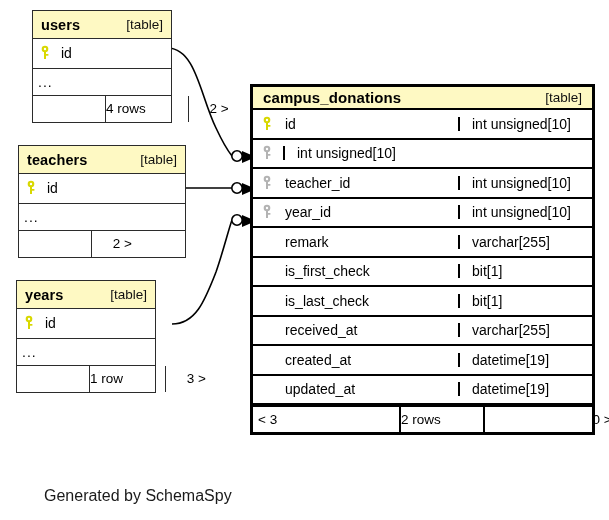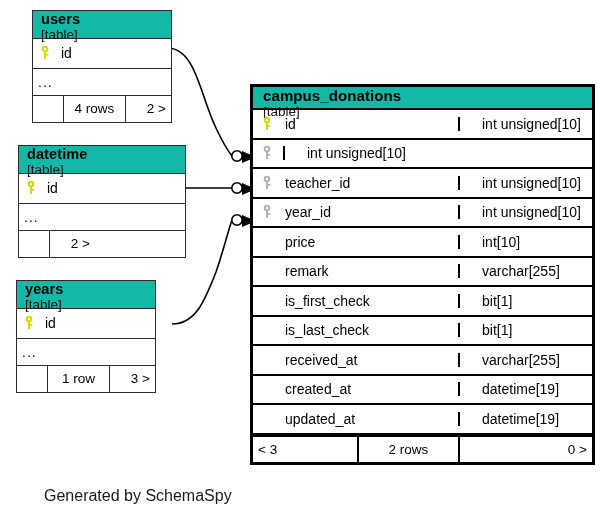--- a/index.html
+++ b/index.html
@@ -39,27 +39,27 @@
     box-sizing: border-box;
     border: 1px solid #2b2b2b;
   }
   .db-table.small { border-width: 1px; }
   .db-table.main {
     border: 3px solid #000000;
   }
 
   .tbl-title {
     display: flex;
+    align-items: center;
     justify-content: space-between;
-    background: #14b8a6;
+    background: #fef9c3;
     box-sizing: border-box;
     border-bottom: 1px solid #2b2b2b;
     padding: 0 8px;
     height: 28px;
-    flex-direction: column;
   }
   .db-table.main .tbl-title {
     border-bottom: 2px solid #000000;
     height: 23px;
     padding: 0 10px;
   }
   .tbl-name {
     font-weight: bold;
     font-size: 14.5px;
     letter-spacing: 0.1px;
@@ -98,21 +98,21 @@
   .col-name {
     flex: 1 1 auto;
     font-size: 14px;
     padding-left: 2px;
     white-space: nowrap;
     overflow: hidden;
   }
   .col-type {
     box-sizing: border-box;
     font-size: 14px;
-    padding-left: 22px;
+    padding-left: 12px;
     white-space: nowrap;
     border-left: 2px solid #000000;
     width: 134px;
     min-width: 134px;
     line-height: 1;
   }
 
   
   .ellipsis-row {
     box-sizing: border-box;
@@ -123,20 +123,21 @@
     font-size: 14px;
     border-bottom: 1px solid #2b2b2b;
     letter-spacing: 1px;
   }
 
   
   .tbl-footer {
     display: flex;
     box-sizing: border-box;
     height: 26px;
+    gap: 42px;
   }
   .db-table.main .tbl-footer {
     height: 27px;
     border-top: 2px solid #000000;
   }
   .foot-cell {
     box-sizing: border-box;
     font-size: 13.5px;
     display: flex;
     align-items: center;
@@ -213,21 +214,21 @@
     <div class="ellipsis-row">...</div>
     <div class="tbl-footer">
       <div class="foot-cell c1 foot-left"></div>
       <div class="foot-cell c2 foot-center sep-left">4 rows</div>
       <div class="foot-cell c3 foot-right sep-left">2 &gt;</div>
     </div>
   </div>
 
   <div class="db-table small" style="left:18px; top:145px; width:168px;">
     <div class="tbl-title">
-      <span class="tbl-name">datetime</span>
+      <span class="tbl-name">teachers</span>
       <span class="tbl-kind">[table]</span>
     </div>
     <div class="col-row">
       <span class="col-key">
         <svg class="key-icon" width="12" height="16" viewBox="0 0 12 16">
           <circle cx="5" cy="4" r="3.3" fill="#d8d800"></circle>
           <circle cx="5" cy="4" r="1.2" fill="#ffffff"></circle>
           <rect x="4" y="6.4" width="2" height="7.6" fill="#d8d800"></rect>
           <rect x="6" y="9" width="2.4" height="1.7" fill="#d8d800"></rect>
         </svg>
@@ -314,25 +315,20 @@
               <circle cx="5" cy="4" r="1.2" fill="#ffffff"></circle>
               <rect x="4" y="6.4" width="2" height="7.6" fill="#b3b3b3"></rect>
               <rect x="6" y="9" width="2.4" height="1.7" fill="#b3b3b3"></rect>
             </svg>
           </span>
           <span class="col-name">year_id</span>
           <span class="col-type">int unsigned[10]</span>
         </div>
         <div class="col-row">
           <span class="col-key"></span>
-          <span class="col-name">price</span>
-          <span class="col-type">int[10]</span>
-        </div>
-        <div class="col-row">
-          <span class="col-key"></span>
           <span class="col-name">remark</span>
           <span class="col-type">varchar[255]</span>
         </div>
         <div class="col-row">
           <span class="col-key"></span>
           <span class="col-name">is_first_check</span>
           <span class="col-type">bit[1]</span>
         </div>
         <div class="col-row">
           <span class="col-key"></span>

